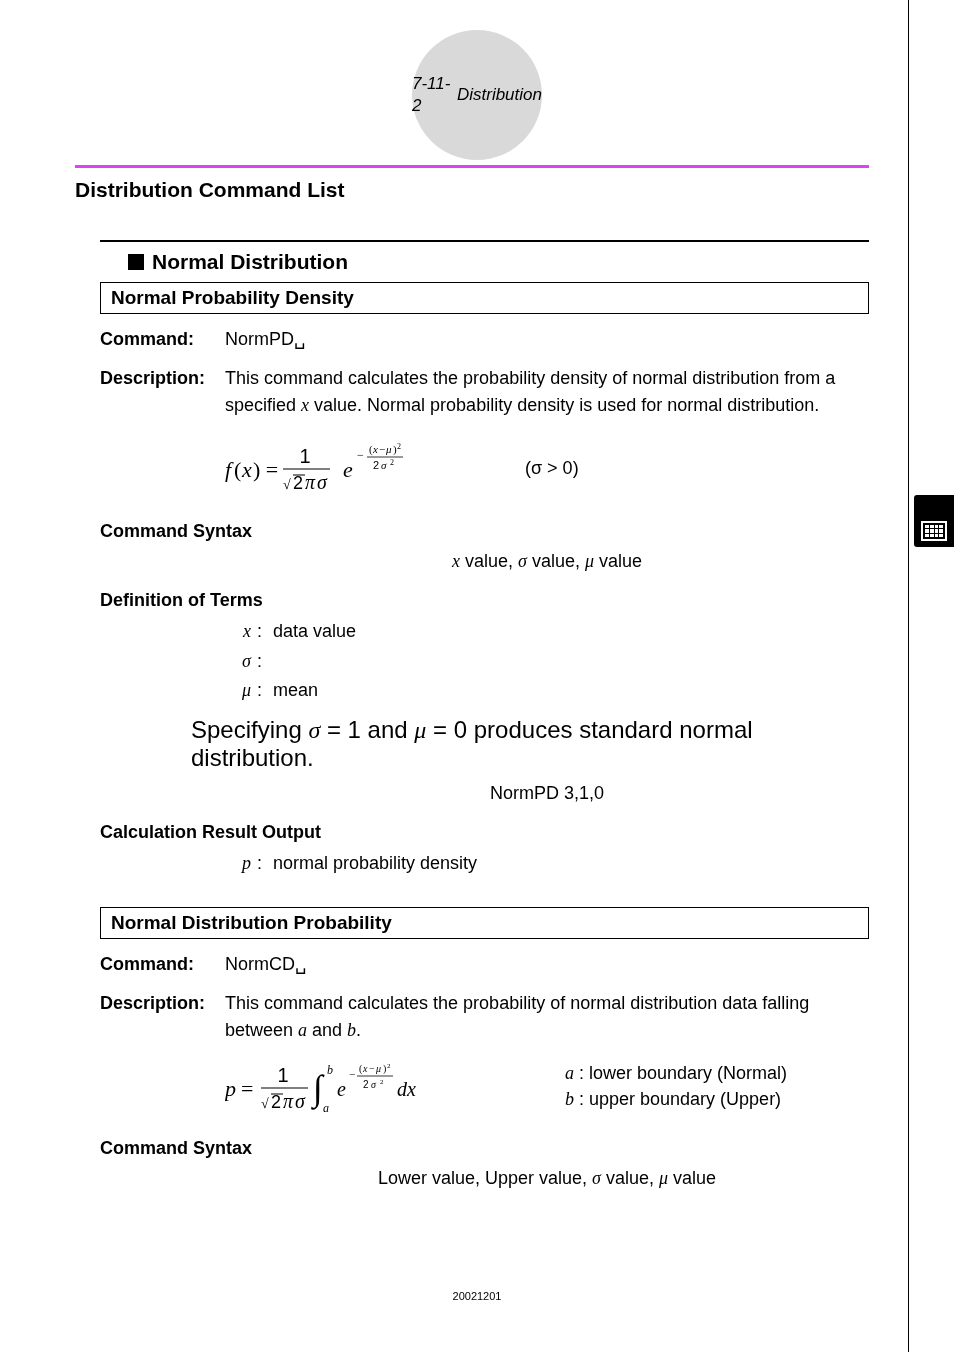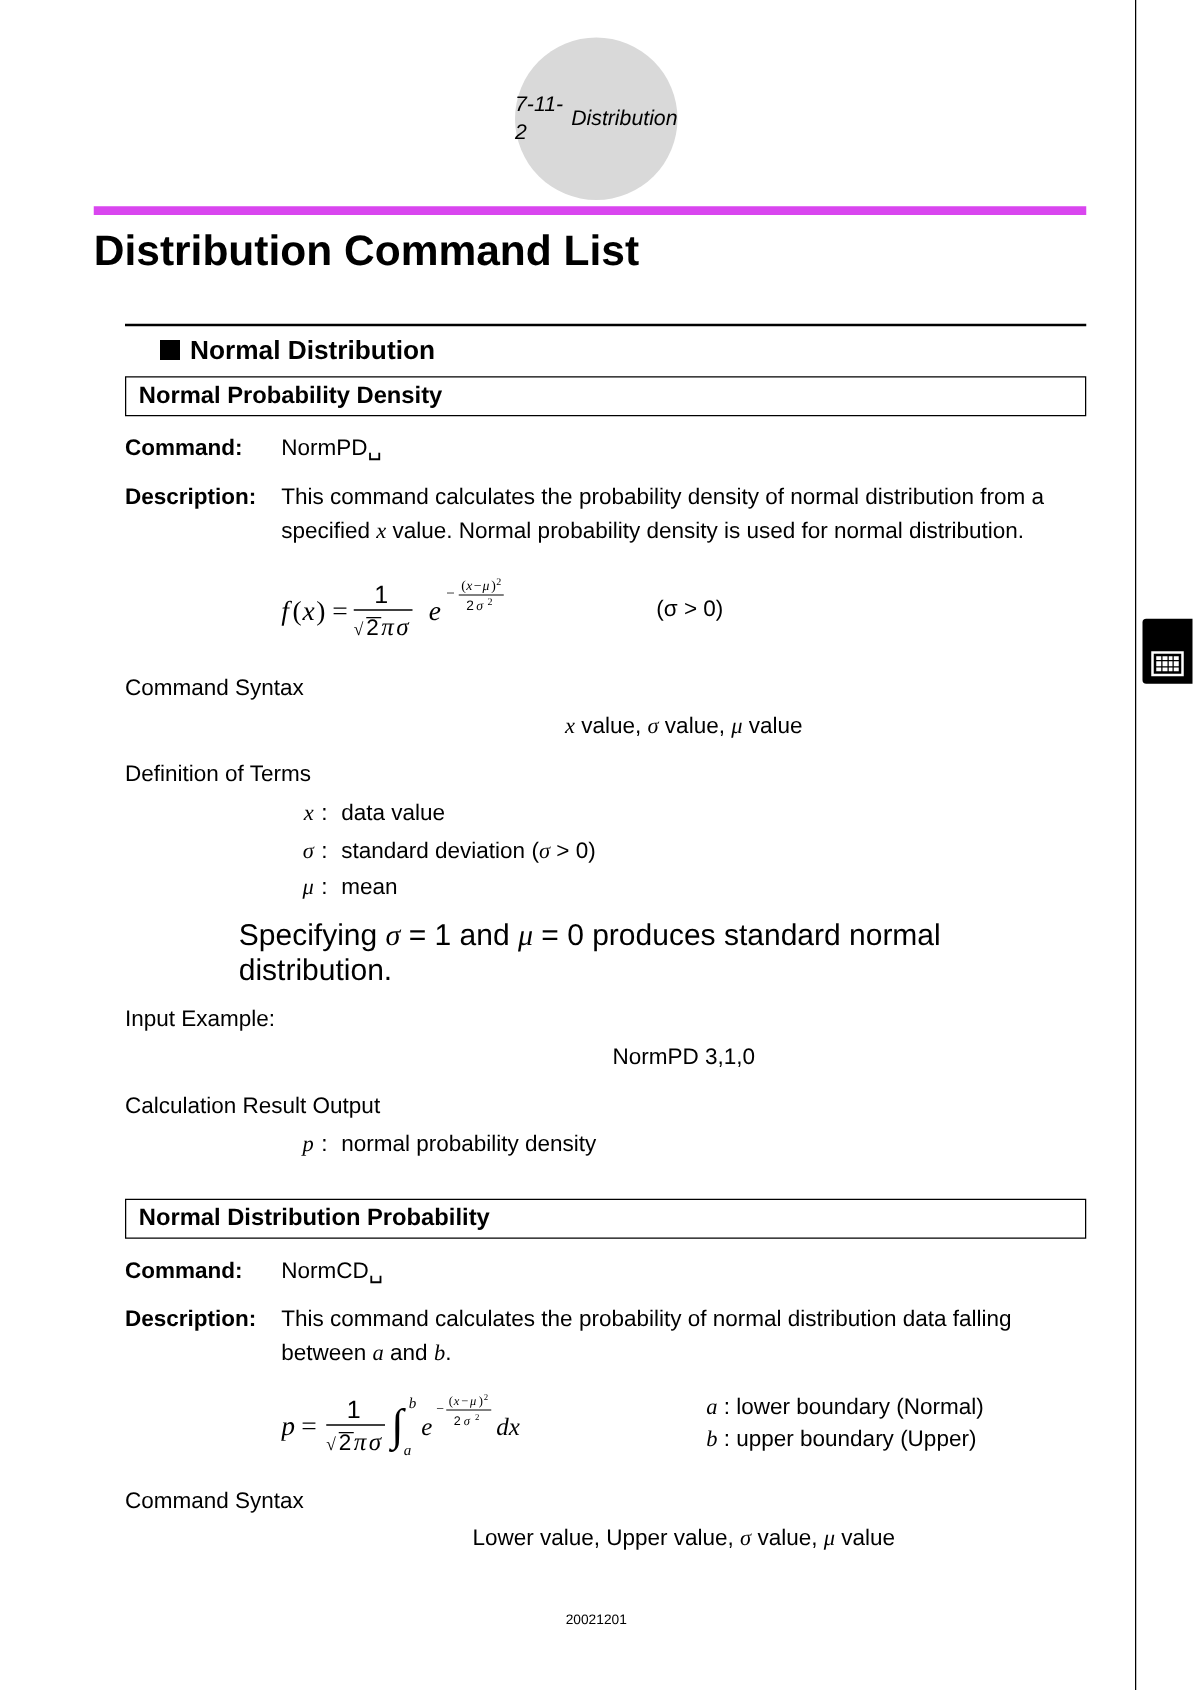--- a/index.html
+++ b/index.html
@@ -32,23 +32,23 @@
       font-size: 17px;
       line-height: 1.3;
     }
     .content {
       position: absolute;
       top: 165px;
       left: 75px;
       right: 85px;
     }
     .main-heading {
-      font-size: 34px;
-      font-weight: bold;
-      border-top: 7px solid #d946ef;
+      font-size: 21px;
+      font-weight: bold;
+      border-top: 3px solid #d946ef;
       padding-top: 10px;
       margin-bottom: 38px;
     }
     .sub-hr {
       border: none;
       border-top: 2px solid #000;
       margin-left: 25px;
       margin-bottom: 8px;
     }
     .section-heading {
@@ -100,21 +100,21 @@
     .formula-row2 {
       margin-left: 150px;
       margin-top: 10px;
       margin-bottom: 20px;
       display: flex;
       align-items: center;
       gap: 90px;
     }
     .subheading {
       font-size: 18px;
-      font-weight: normal;
+      font-weight: bold;
       margin-left: 25px;
       margin-bottom: 6px;
       margin-top: 14px;
     }
     .indented {
       margin-left: 150px;
       font-size: 18px;
       margin-bottom: 6px;
       line-height: 1.55;
       text-align: center;
@@ -282,33 +282,31 @@
   <div class="subheading">Definition of Terms</div>
   <div class="terms">
     <div class="term-row">
       <div class="sym">x</div>
       <div class="colon">:</div>
       <div>data value</div>
     </div>
     <div class="term-row">
       <div class="sym">σ</div>
       <div class="colon">:</div>
-      <div>standard deviation (<span class="italic-var">σ</span> &gt; 0)</div>
     </div>
     <div class="term-row">
       <div class="sym">μ</div>
       <div class="colon">:</div>
       <div>mean</div>
     </div>
   </div>
   <div class="note">
     Specifying <span class="italic-var">σ</span> = 1 and <span class="italic-var">μ</span> = 0 produces standard normal distribution.
   </div>
 
-  <div class="subheading">Input Example:</div>
   <div class="indented">NormPD  3,1,0</div>
 
   <div class="subheading">Calculation Result Output</div>
   <div class="terms">
     <div class="term-row">
       <div class="sym">p</div>
       <div class="colon">:</div>
       <div>normal probability density</div>
     </div>
   </div>

